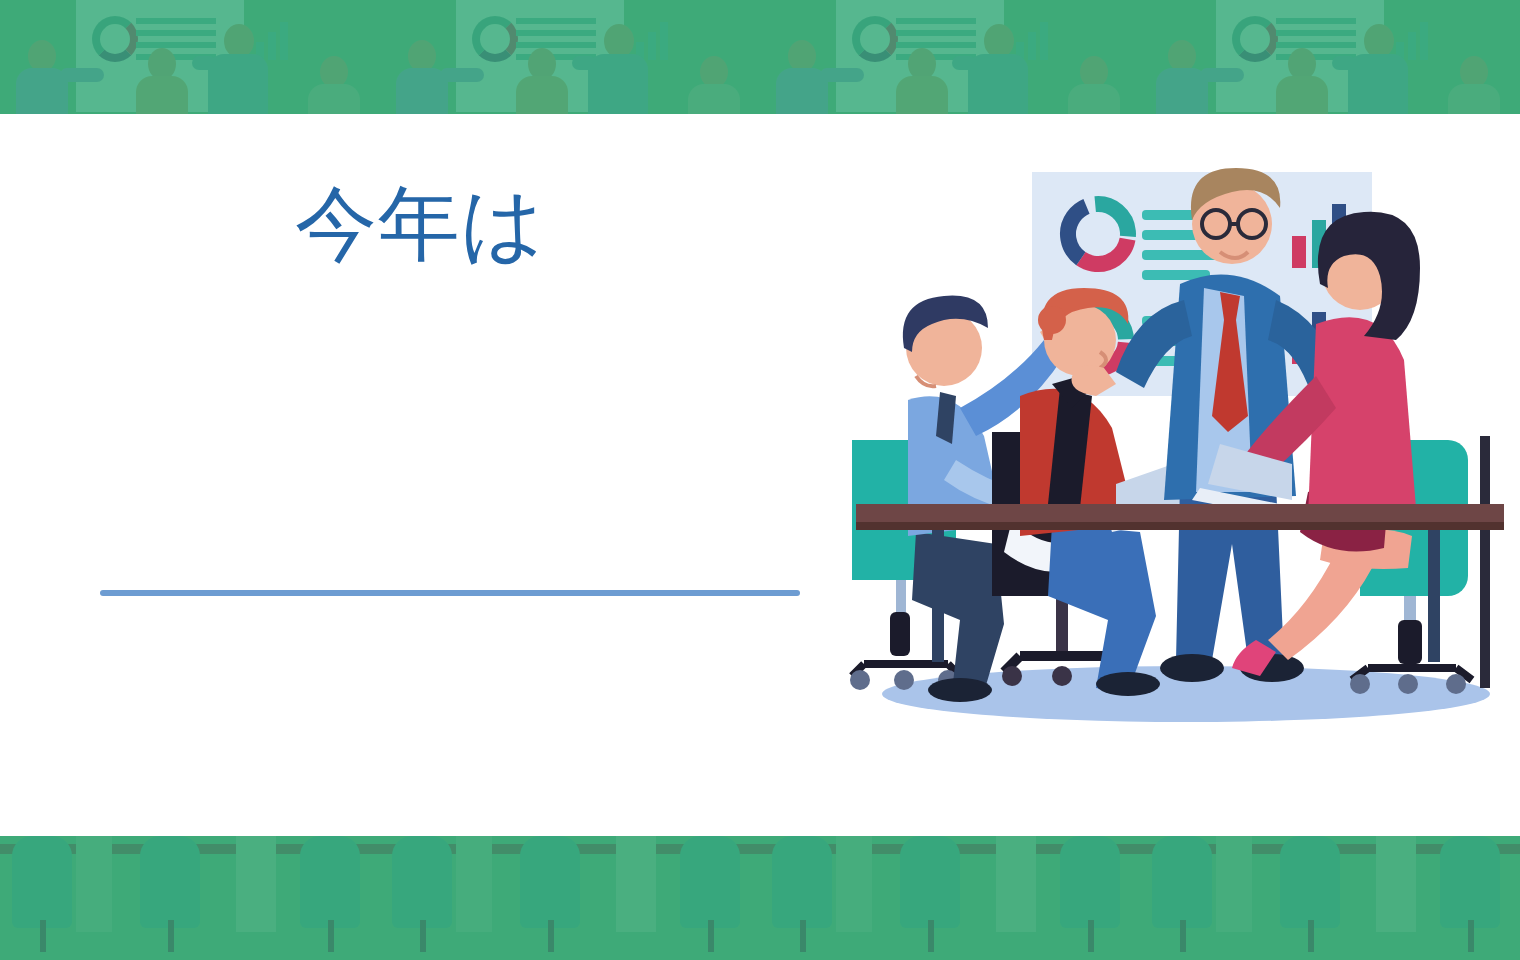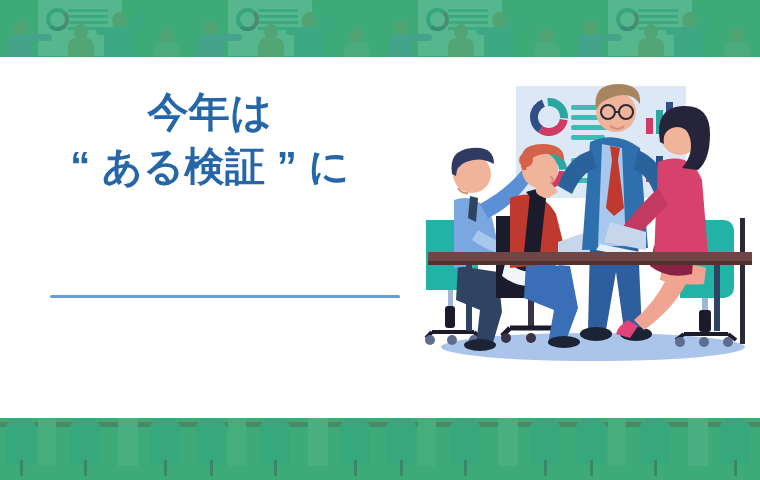--- a/index.html
+++ b/index.html
@@ -32,21 +32,21 @@
   .t-person{position:absolute;border-radius:8px 8px 0 0;}
   .t-head{position:absolute;border-radius:50%;}
   .t-chair{position:absolute;background:#22b2a6;border-radius:10px 10px 3px 3px;}
   .t-table{position:absolute;height:5px;background:#6e4646;}
   .t-leg{position:absolute;width:3px;background:#3a3347;}
 
   
   .text-col{position:absolute;left:0;top:57px;width:420px;height:361px;}
   .headline{
     position:absolute;left:0;top:28px;width:420px;text-align:center;
-    color:#2566a8;font-weight:bold;letter-spacing:.02em;
+    color:#2566a8;font-weight:normal;letter-spacing:.02em;
   }
   .hl-line{display:block;font-size:41px;line-height:1.34;white-space:nowrap;}
   .hl-line.quoted{font-size:40px;}
   .divider{position:absolute;left:50px;top:238px;width:350px;height:3px;
            background:#6d9cd2;border-radius:2px;}
   .subtitle{position:absolute;left:0;top:256px;width:420px;text-align:center;
             color:#2a6cb0;font-size:26px;font-weight:bold;line-height:1.5;white-space:nowrap;}
 
   
   .illus{position:absolute;left:418px;top:70px;width:342px;height:320px;}
@@ -225,21 +225,20 @@
       </div>
 
     </div>
     <div class="band-tint"></div>
     <div class="band-wash"></div>
   </div>
 
   <div class="text-col">
     <div class="headline">
       <span class="hl-line">今年は</span>
-      <span class="hl-line quoted">“ ある検証 ” に</span>
     </div>
     <div class="divider"></div>
   </div>
 
   <div class="illus">
     <svg viewBox="0 0 342 320" xmlns="http://www.w3.org/2000/svg">
 
       <ellipse cx="175" cy="277" rx="152" ry="14" fill="#aac4ea"></ellipse>
 
       <rect x="98" y="16" width="170" height="112" fill="#dde8f6"></rect>

